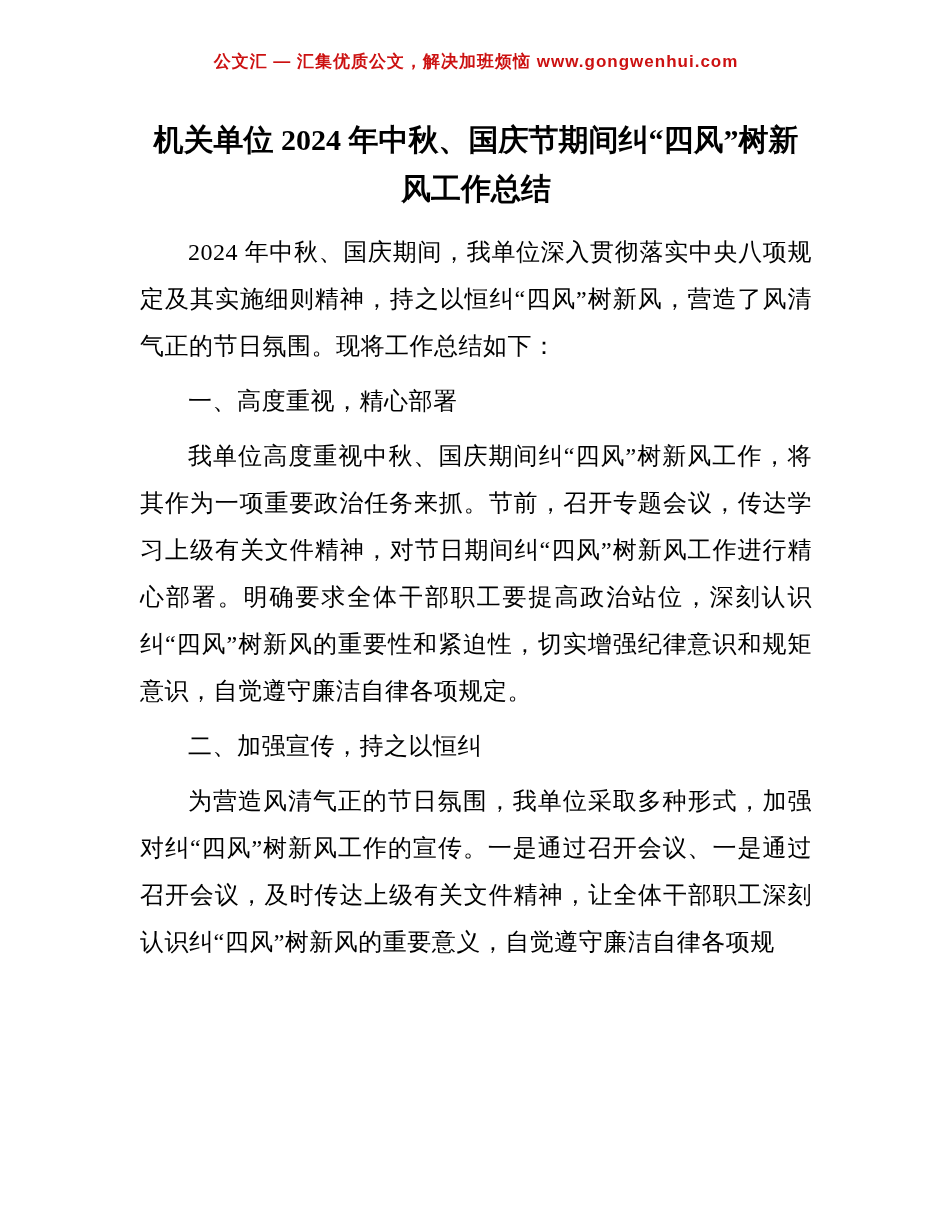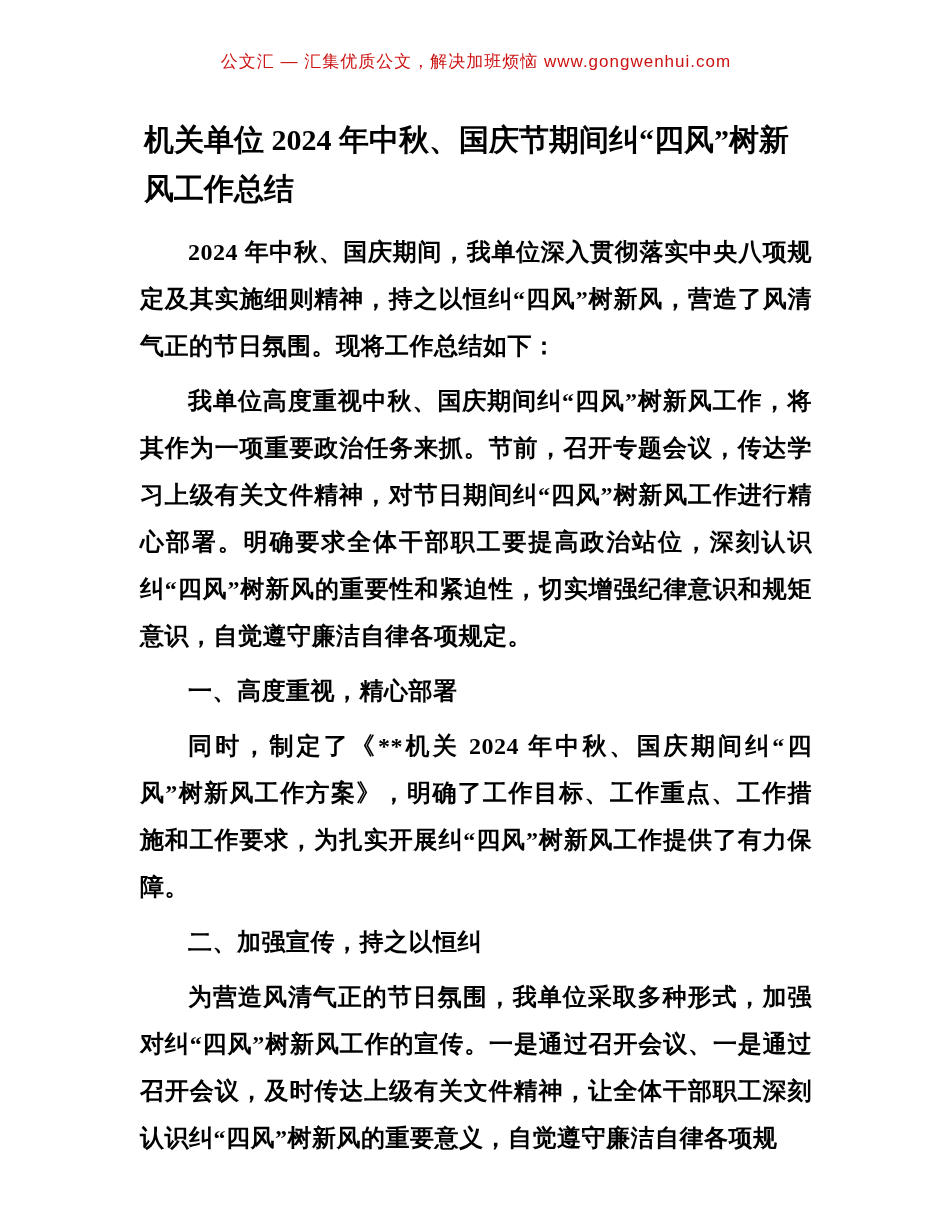--- a/index.html
+++ b/index.html
@@ -14,33 +14,34 @@
   .page {
     width: 950px;
     height: 1230px;
     padding: 50px 138px 0 140px;
   }
   .site-header {
     text-align: center;
     color: #cc1111;
     font-family: "Liberation Sans", "DejaVu Sans", sans-serif;
     font-size: 17px;
-    font-weight: 400;
+    font-weight: 700;
     letter-spacing: 1px;
     margin-bottom: 42px;
     white-space: nowrap;
   }
   .doc-title {
     font-size: 30px;
     font-weight: 700;
+    text-align: center;
     line-height: 49px;
     margin: 0 4px 16px 4px;
     color: #000000;
   }
-  .doc-body { width: 100%; font-weight: bold; }
+  .doc-body { width: 100%; }
   .para {
     font-size: 24px;
     line-height: 47px;
     text-align: justify;
     text-indent: 2em;
     margin-bottom: 8px;
     letter-spacing: 0.5px;
     color: #000000;
   }
   .para.heading {
@@ -50,19 +51,18 @@
 </head>
 <body>
 
 <div class="page">
   <div class="site-header">
     <span>公文汇 — 汇集优质公文，解决加班烦恼 www.gongwenhui.com</span>
   </div>
   <h1 class="doc-title">机关单位 2024 年中秋、国庆节期间纠“四风”树新风工作总结</h1>
   <div class="doc-body">
       <p class="para body">2024 年中秋、国庆期间，我单位深入贯彻落实中央八项规定及其实施细则精神，持之以恒纠“四风”树新风，营造了风清气正的节日氛围。现将工作总结如下：</p>
+      <p class="para heading">一、高度重视，精心部署</p>
       <p class="para body">我单位高度重视中秋、国庆期间纠“四风”树新风工作，将其作为一项重要政治任务来抓。节前，召开专题会议，传达学习上级有关文件精神，对节日期间纠“四风”树新风工作进行精心部署。明确要求全体干部职工要提高政治站位，深刻认识纠“四风”树新风的重要性和紧迫性，切实增强纪律意识和规矩意识，自觉遵守廉洁自律各项规定。</p>
-      <p class="para heading">一、高度重视，精心部署</p>
-      <p class="para body">同时，制定了《**机关 2024 年中秋、国庆期间纠“四风”树新风工作方案》，明确了工作目标、工作重点、工作措施和工作要求，为扎实开展纠“四风”树新风工作提供了有力保障。</p>
       <p class="para heading">二、加强宣传，持之以恒纠</p>
       <p class="para body">为营造风清气正的节日氛围，我单位采取多种形式，加强对纠“四风”树新风工作的宣传。一是通过召开会议、一是通过召开会议，及时传达上级有关文件精神，让全体干部职工深刻认识纠“四风”树新风的重要意义，自觉遵守廉洁自律各项规</p>
     </div>
 </div>
 
 </body></html>

